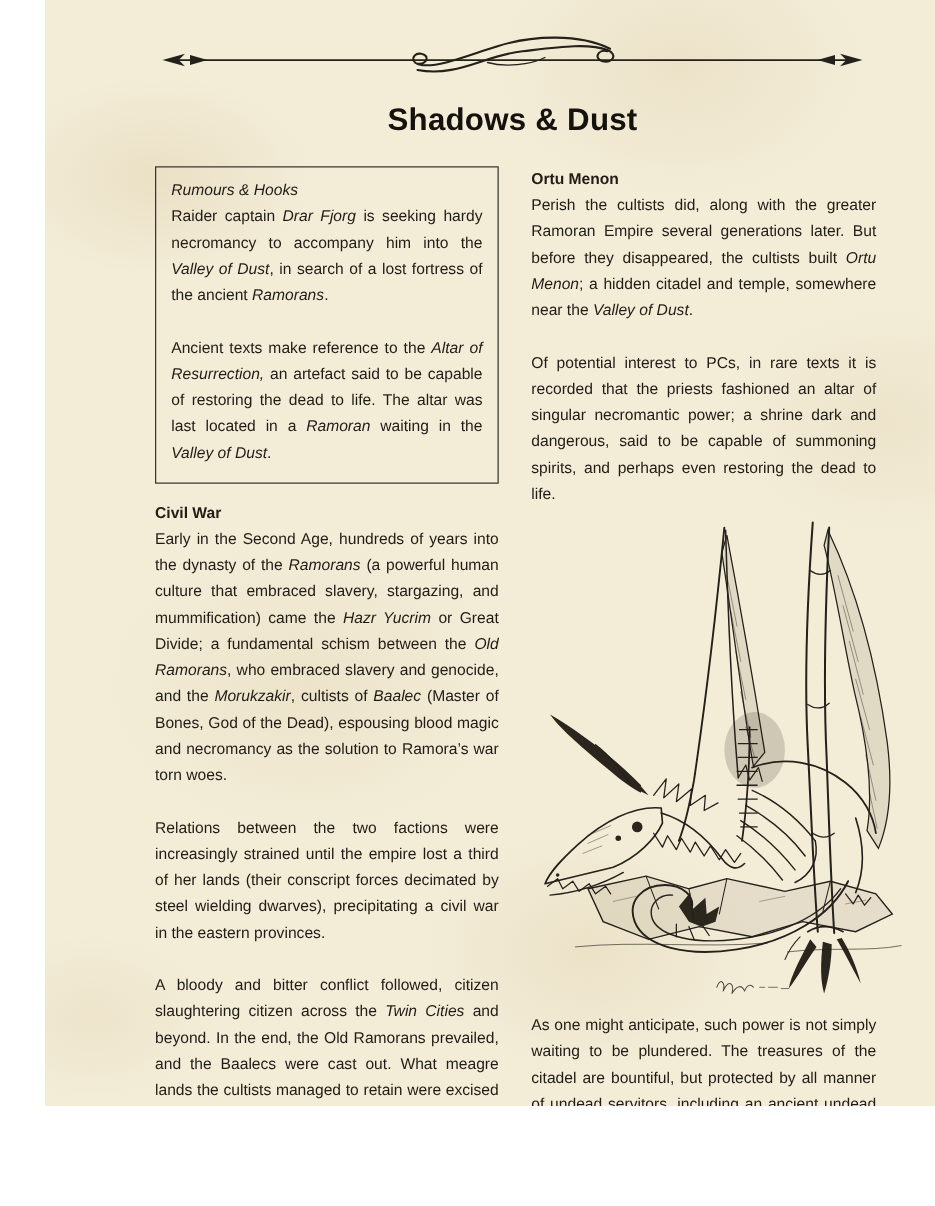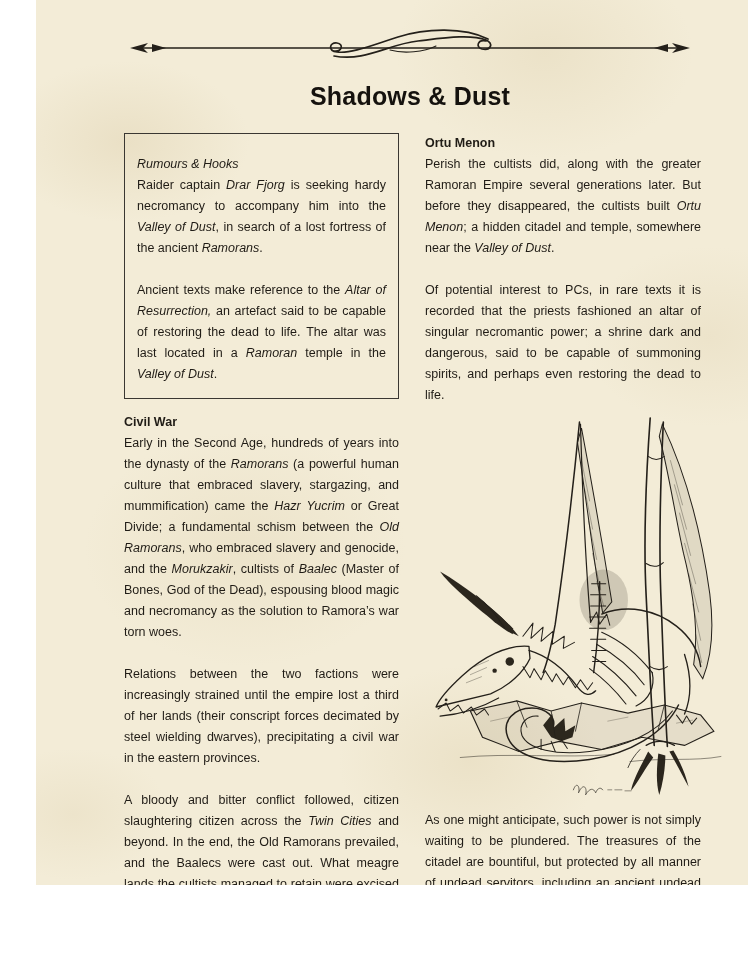--- a/index.html
+++ b/index.html
@@ -23,21 +23,21 @@
     position:absolute;top:82px;left:0;width:100%;
     text-align:center;font-size:25px;font-weight:bold;color:#15120e;
     letter-spacing:.2px;margin:0;
   }
   .columns{position:absolute;left:88px;top:133px;width:577px;display:flex;gap:26px;}
   .col{width:275px;font-size:12.5px;line-height:21px;}
   .col-right{width:276px;}
   p.para{margin:0;text-align:justify;}
   p.para + p.para{margin-top:21px;}
   .hook-box{
-    border:1px solid #3a3732;padding:20px 12px 13px 12px;margin-bottom:13px;
+    border:1px solid #3a3732;padding:8px 12px 13px 12px;margin-bottom:13px;
   }
   .hook-box .box-heading{font-style:italic;margin:0 0 0 0;}
   .section-heading{font-weight:bold;margin:0;}
   .illustration{position:relative;height:394px;margin-top:6px;}
   .illustration svg{position:absolute;left:4px;top:0;}
   .bottom-divider{position:absolute;left:153px;top:903px;width:442px;height:18px;}
   .page-number{position:absolute;top:887px;left:656px;font-size:11.5px;color:#24201a;}
   i{}
   .ink{stroke:#24201a;fill:none;stroke-linecap:round;stroke-linejoin:round;}
 </style>
@@ -58,21 +58,21 @@
   </svg>
 
   <h1 class="page-title">Shadows &amp; Dust</h1>
 
   <div class="columns">
 
     <div class="col">
       <div class="hook-box">
         <p class="box-heading">Rumours &amp; Hooks</p>
         <p class="para"><span>Raider captain </span><i>Drar Fjorg</i><span> is seeking hardy necromancy to accompany him into the </span><i>Valley of Dust</i><span>, in search of a lost fortress of the ancient </span><i>Ramorans</i><span>.</span></p>
-        <p class="para"><span>Ancient texts make reference to the </span><i>Altar of Resurrection,</i><span> an artefact said to be capable of restoring the dead to life. The altar was last located in a </span><i>Ramoran</i><span> temple in the </span><i>Valley of Dust</i><span>.</span></p>
+        <p class="para"><span>Ancient texts make reference to the </span><i>Altar of Resurrection,</i><span> an artefact said to be capable of restoring the dead to life. The altar was last located in a </span><i>Ramoran</i><span> waiting in the </span><i>Valley of Dust</i><span>.</span></p>
       </div>
 
       <p class="section-heading">Civil War</p>
       <p class="para"><span>Early in the Second Age, hundreds of years into the dynasty of the </span><i>Ramorans</i><span> (a powerful human culture that embraced slavery, stargazing, and mummification) came the </span><i>Hazr Yucrim</i><span> or Great Divide; a fundamental schism between the </span><i>Old Ramorans</i><span>, who embraced slavery and genocide, and the </span><i>Morukzakir</i><span>, cultists of </span><i>Baalec</i><span> (Master of Bones, God of the Dead), espousing blood magic and necromancy as the solution to Ramora’s war torn woes.</span></p>
       <p class="para"><span>Relations between the two factions were increasingly strained until the empire lost a third of her lands (their conscript forces decimated by steel wielding dwarves), precipitating a civil war in the eastern provinces.</span></p>
       <p class="para"><span>A bloody and bitter conflict followed, citizen slaughtering citizen across the </span><i>Twin Cities</i><span> and beyond. In the end, the Old Ramorans prevailed, and the Baalecs were cast out. What meagre lands the cultists managed to retain were excised from the Empire, and left to perish.</span></p>
     </div>
 
     <div class="col col-right">
       <p class="section-heading">Ortu Menon</p>

